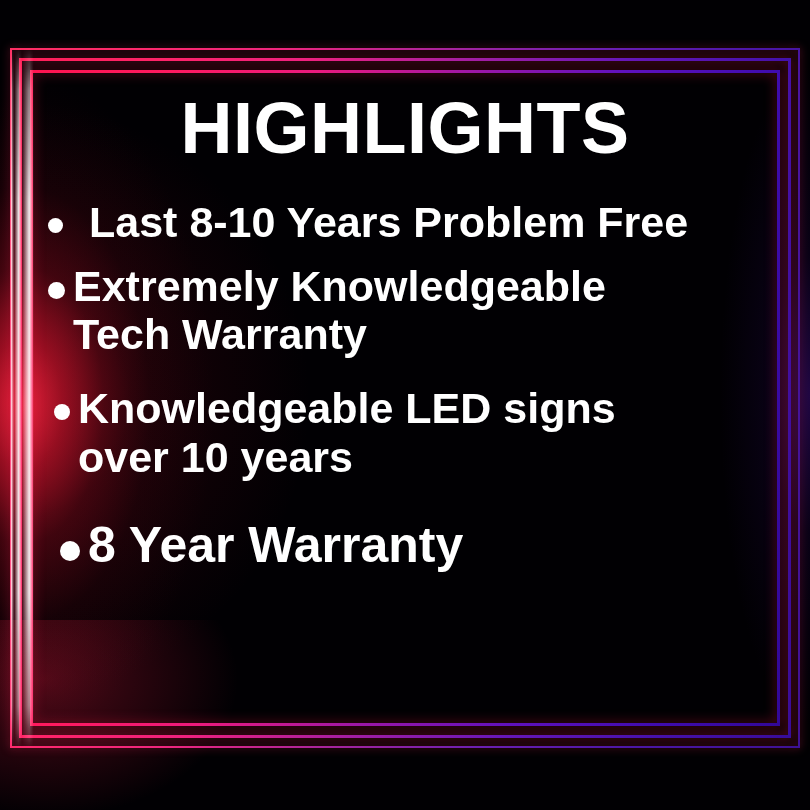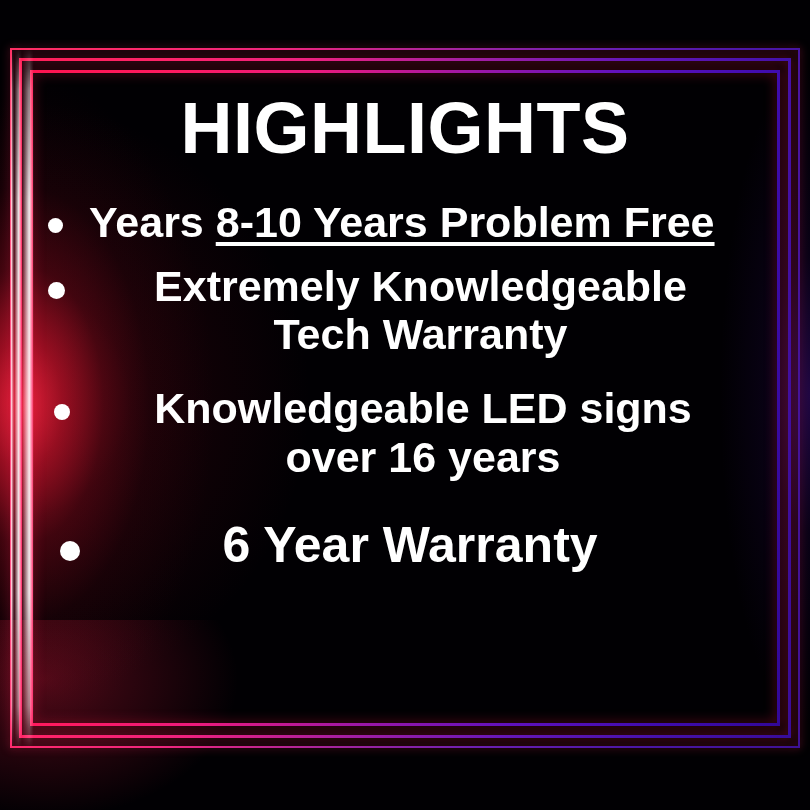--- a/index.html
+++ b/index.html
@@ -201,25 +201,24 @@
     margin-left: 14px;
     margin-right: 8px;
   }
 
   .bullet-text {
     flex: 1 1 auto;
     color: #ffffff;
     font-size: 43px;
     font-weight: 700;
     line-height: 1.12;
-    text-align: center;
     padding-right: 8px;
   }
 
-  .u { text-decoration: underline; text-underline-offset: 5px; }
+  .u { text-underline-offset: 5px; }
 
   
   .row-1 .bullet-dot { margin-top: 20px; margin-left: 14px; }
   .row-1 .bullet-text { text-align: left; padding-left: 18px; }
 
   .row-2 { margin-bottom: 8px; }
   .row-2 .bullet-dot { margin-top: 20px; margin-left: 14px; width: 17px; height: 17px; }
 
   .row-3 { margin-top: 26px; margin-bottom: 8px; }
   .row-3 .bullet-dot { margin-top: 20px; margin-left: 20px; width: 16px; height: 16px; }
@@ -244,33 +243,33 @@
   <div class="core-left"></div>
 
   <div class="content">
 
     <h1 class="title">HIGHLIGHTS</h1>
 
     <ul class="bullet-list">
 
       <li class="bullet-row row-1">
         <span class="bullet-dot"></span>
-        <span class="bullet-text"><span>Years </span><span class="u">8-10 Years Problem Free</span></span>
+        <span class="bullet-text"><span>Last </span><span class="u">8-10 Years Problem Free</span></span>
       </li>
 
       <li class="bullet-row row-2">
         <span class="bullet-dot"></span>
         <span class="bullet-text"><span>Extremely Knowledgeable</span><br><span>Tech Warranty</span></span>
       </li>
 
       <li class="bullet-row row-3">
         <span class="bullet-dot"></span>
-        <span class="bullet-text"><span>Knowledgeable LED signs</span><br><span>over 16 years</span></span>
+        <span class="bullet-text"><span>Knowledgeable LED signs</span><br><span>over 10 years</span></span>
       </li>
 
       <li class="bullet-row row-4">
         <span class="bullet-dot"></span>
-        <span class="bullet-text">6 Year Warranty</span>
+        <span class="bullet-text">8 Year Warranty</span>
       </li>
 
     </ul>
   </div>
 </div>
 
 </body></html>

